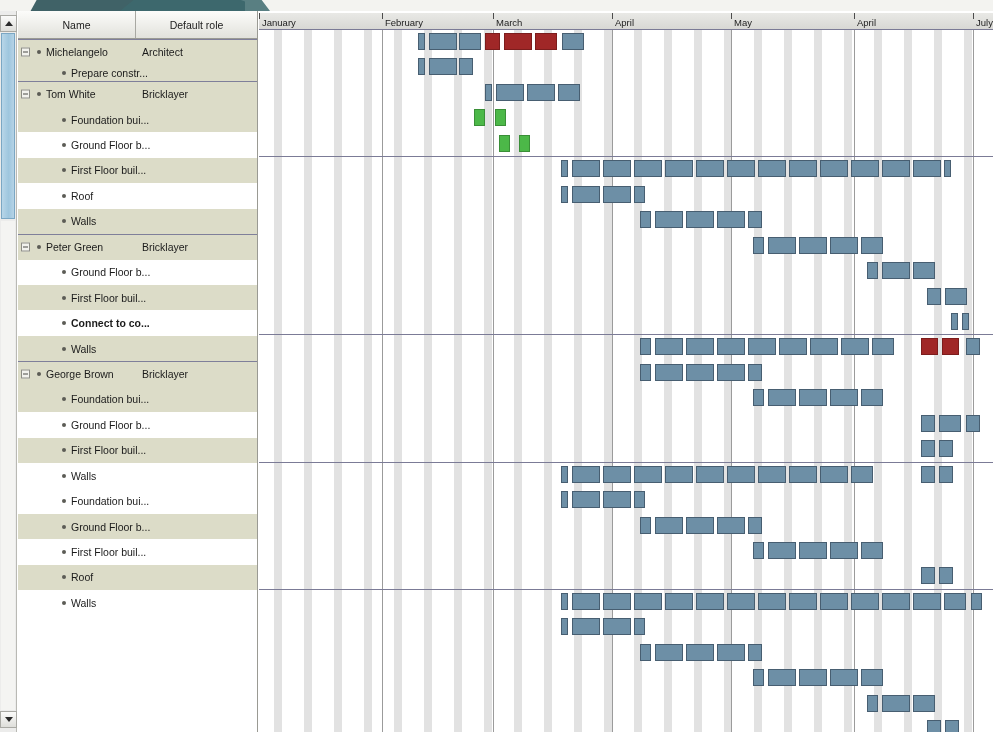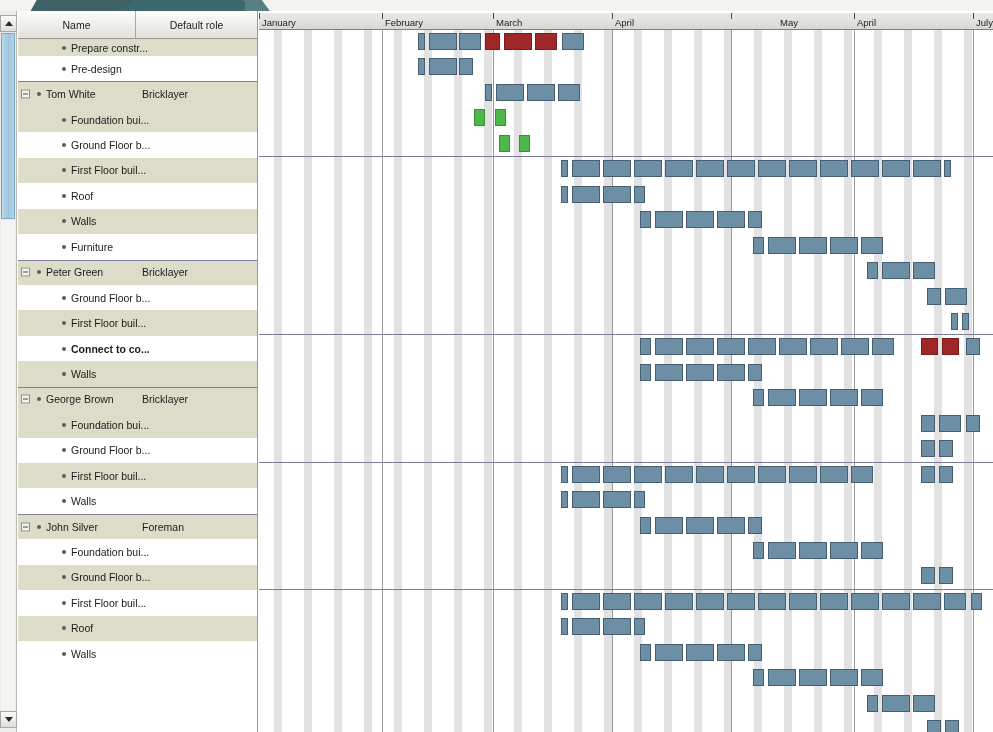--- a/index.html
+++ b/index.html
@@ -181,111 +181,103 @@
       <span class="arrow"></span>
     </div>
   </div>
 
   <div class="gridpanel">
     <div class="gridhead">
       <div class="hcell name">Name</div>
       <div class="hcell role">Default role</div>
     </div>
     <div class="rows" id="grid-rows">
-        <div class="row task alt" style="height: 17px;">
-          <div class="bullet"></div>
-          <div class="rname">Prepare constr...</div>
-        </div>
-        <div class="row task plain" style="height: 25.45px;">
-          <div class="bullet"></div>
-          <div class="rname">Pre-design</div>
-        </div>
         <div class="row group" style="height: 25.45px;">
           <div class="expander"></div>
           <div class="sep"></div>
           <div class="bullet"></div>
-          <div class="rname">Tom White</div>
-          <div class="rrole">Bricklayer</div>
-        </div>
-        <div class="row task alt" style="height: 25.45px;">
-          <div class="bullet"></div>
-          <div class="rname">Foundation bui...</div>
-        </div>
-        <div class="row task plain" style="height: 25.45px;">
-          <div class="bullet"></div>
-          <div class="rname">Ground Floor b...</div>
-        </div>
-        <div class="row task alt" style="height: 25.45px;">
-          <div class="bullet"></div>
-          <div class="rname">First Floor buil...</div>
-        </div>
-        <div class="row task plain" style="height: 25.45px;">
-          <div class="bullet"></div>
-          <div class="rname">Roof</div>
-        </div>
-        <div class="row task alt" style="height: 25.45px;">
-          <div class="bullet"></div>
-          <div class="rname">Walls</div>
-        </div>
-        <div class="row task plain" style="height: 25.45px;">
-          <div class="bullet"></div>
-          <div class="rname">Furniture</div>
+          <div class="rname">Michelangelo</div>
+          <div class="rrole">Architect</div>
+        </div>
+        <div class="row task alt" style="height: 17px;">
+          <div class="bullet"></div>
+          <div class="rname">Prepare constr...</div>
         </div>
         <div class="row group" style="height: 25.45px;">
           <div class="expander"></div>
           <div class="sep"></div>
           <div class="bullet"></div>
-          <div class="rname">Peter Green</div>
+          <div class="rname">Tom White</div>
           <div class="rrole">Bricklayer</div>
         </div>
+        <div class="row task alt" style="height: 25.45px;">
+          <div class="bullet"></div>
+          <div class="rname">Foundation bui...</div>
+        </div>
         <div class="row task plain" style="height: 25.45px;">
           <div class="bullet"></div>
           <div class="rname">Ground Floor b...</div>
         </div>
         <div class="row task alt" style="height: 25.45px;">
           <div class="bullet"></div>
           <div class="rname">First Floor buil...</div>
         </div>
-        <div class="row task plain" style="height: 25.45px; font-weight: bold;">
-          <div class="bullet"></div>
-          <div class="rname">Connect to co...</div>
+        <div class="row task plain" style="height: 25.45px;">
+          <div class="bullet"></div>
+          <div class="rname">Roof</div>
         </div>
         <div class="row task alt" style="height: 25.45px;">
           <div class="bullet"></div>
           <div class="rname">Walls</div>
         </div>
         <div class="row group" style="height: 25.45px;">
           <div class="expander"></div>
           <div class="sep"></div>
           <div class="bullet"></div>
-          <div class="rname">George Brown</div>
+          <div class="rname">Peter Green</div>
           <div class="rrole">Bricklayer</div>
         </div>
-        <div class="row task alt" style="height: 25.45px;">
-          <div class="bullet"></div>
-          <div class="rname">Foundation bui...</div>
-        </div>
         <div class="row task plain" style="height: 25.45px;">
           <div class="bullet"></div>
           <div class="rname">Ground Floor b...</div>
         </div>
         <div class="row task alt" style="height: 25.45px;">
           <div class="bullet"></div>
           <div class="rname">First Floor buil...</div>
         </div>
-        <div class="row task plain" style="height: 25.45px;">
+        <div class="row task plain" style="height: 25.45px; font-weight: bold;">
+          <div class="bullet"></div>
+          <div class="rname">Connect to co...</div>
+        </div>
+        <div class="row task alt" style="height: 25.45px;">
           <div class="bullet"></div>
           <div class="rname">Walls</div>
         </div>
         <div class="row group" style="height: 25.45px;">
           <div class="expander"></div>
           <div class="sep"></div>
           <div class="bullet"></div>
-          <div class="rname">John Silver</div>
-          <div class="rrole">Foreman</div>
+          <div class="rname">George Brown</div>
+          <div class="rrole">Bricklayer</div>
+        </div>
+        <div class="row task alt" style="height: 25.45px;">
+          <div class="bullet"></div>
+          <div class="rname">Foundation bui...</div>
+        </div>
+        <div class="row task plain" style="height: 25.45px;">
+          <div class="bullet"></div>
+          <div class="rname">Ground Floor b...</div>
+        </div>
+        <div class="row task alt" style="height: 25.45px;">
+          <div class="bullet"></div>
+          <div class="rname">First Floor buil...</div>
+        </div>
+        <div class="row task plain" style="height: 25.45px;">
+          <div class="bullet"></div>
+          <div class="rname">Walls</div>
         </div>
         <div class="row task plain" style="height: 25.45px;">
           <div class="bullet"></div>
           <div class="rname">Foundation bui...</div>
         </div>
         <div class="row task alt" style="height: 25.45px;">
           <div class="bullet"></div>
           <div class="rname">Ground Floor b...</div>
         </div>
         <div class="row task plain" style="height: 25.45px;">
@@ -307,21 +299,21 @@
     <div class="timehead" id="timehead">
         <div class="mtick" style="left: 0px;"></div>
         <div class="mlabel" style="left: 3px;">January</div>
         <div class="mtick" style="left: 123px;"></div>
         <div class="mlabel" style="left: 126px;">February</div>
         <div class="mtick" style="left: 234px;"></div>
         <div class="mlabel" style="left: 237px;">March</div>
         <div class="mtick" style="left: 353px;"></div>
         <div class="mlabel" style="left: 356px;">April</div>
         <div class="mtick" style="left: 472px;"></div>
-        <div class="mlabel" style="left: 475px; margin-left: 46px;">May</div>
+        <div class="mlabel" style="left: 475px;">May</div>
         <div class="mtick" style="left: 595px;"></div>
         <div class="mlabel" style="left: 598px;">April</div>
         <div class="mtick" style="left: 714px;"></div>
         <div class="mlabel" style="left: 717px;">July</div>
       </div>
     <div class="plot" id="plot">
         <div class="stripe" style="left: 15px; width: 8px;"></div>
         <div class="stripe" style="left: 45px; width: 8px;"></div>
         <div class="stripe" style="left: 75px; width: 8px;"></div>
         <div class="stripe" style="left: 105px; width: 8px;"></div>

